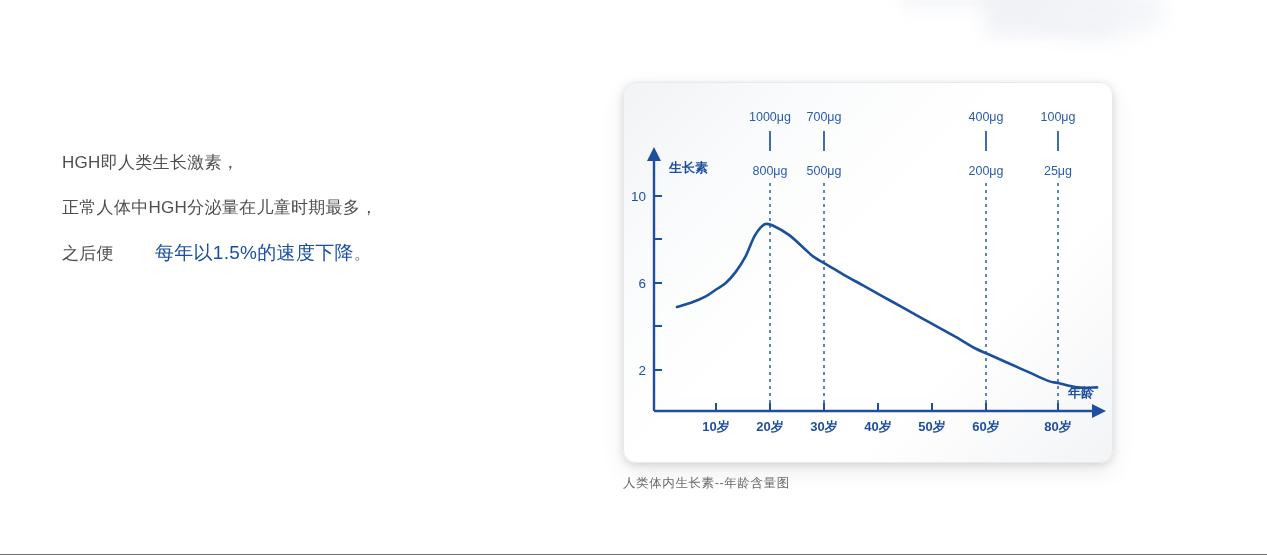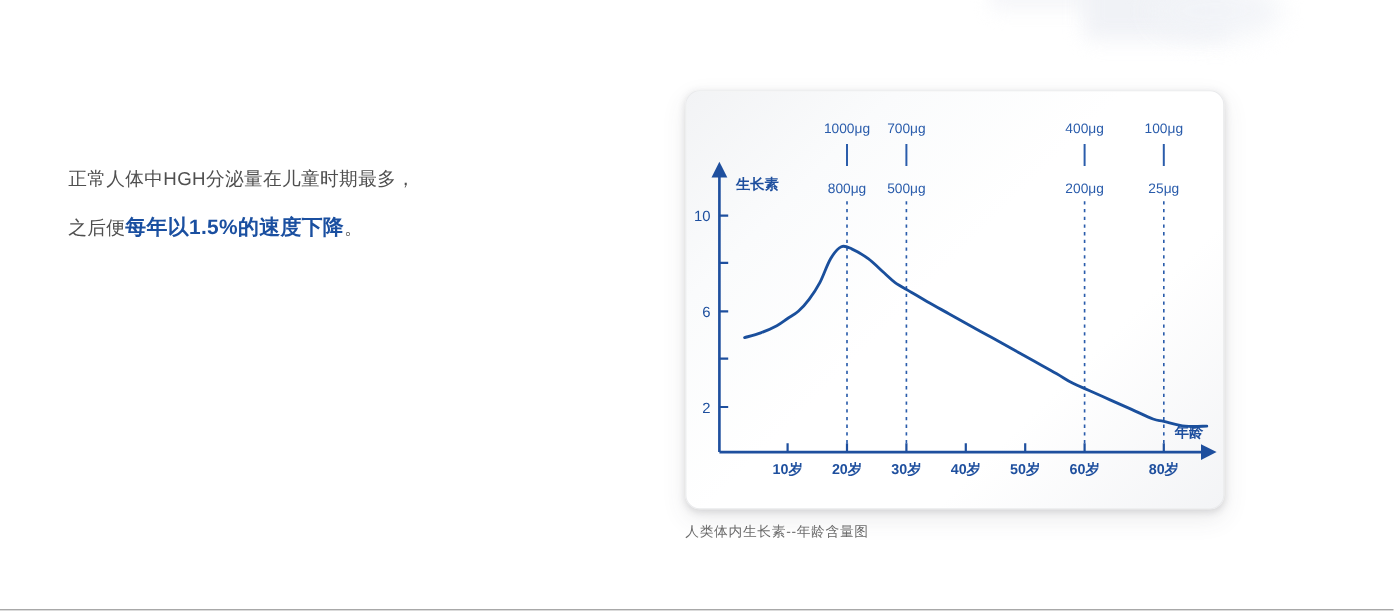--- a/index.html
+++ b/index.html
@@ -68,22 +68,23 @@
   }
   .copy-line {
     color: #4f4f4f;
     font-size: 17px;
     line-height: 45px;
     letter-spacing: .3px;
     white-space: nowrap;
   }
   .copy-line .em {
     color: #1a4fa0;
-    font-weight: bold;
+    font-weight: normal;
     font-size: 19px;
+    margin-left: 41px;
   }
 
   
   #chart-card {
     position: absolute;
     left: 623px;
     top: 82px;
     width: 490px;
     height: 381px;
     border-radius: 13px;
@@ -119,20 +120,21 @@
 </head>
 <body>
 
 <div id="deco-layer">
   <div class="deco-blob" id="deco-blob-c"></div>
   <div class="deco-blob" id="deco-blob-a"></div>
   <div class="deco-blob" id="deco-blob-b"></div>
 </div>
 
 <div id="copy-block">
+  <div class="copy-line">HGH即人类生长激素，</div>
   <div class="copy-line">正常人体中HGH分泌量在儿童时期最多，</div>
   <div class="copy-line"><span>之后便</span><span class="em">每年以1.5%的速度下降</span><span>。</span></div>
 </div>
 
 <div id="chart-card">
   <svg id="chart-svg" viewBox="0 0 490 381">
     <defs>
       <marker id="arrowhead" markerWidth="7" markerHeight="7" refX="1" refY="3" orient="auto">
         <path d="M0,0 L6,3 L0,6 z" fill="#1e4f9e"></path>
       </marker>

